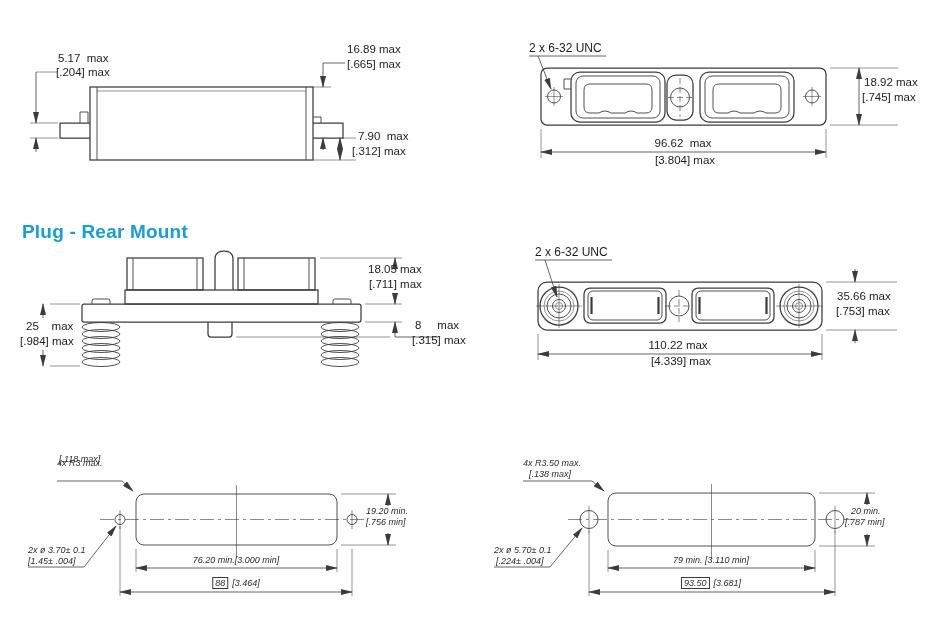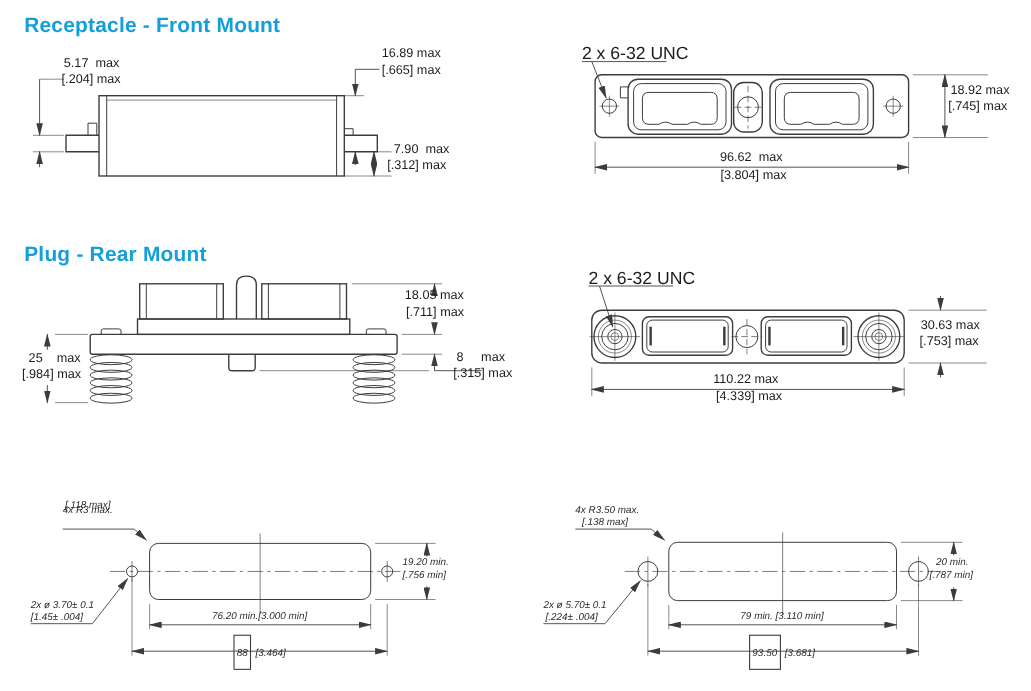--- a/index.html
+++ b/index.html
@@ -13,22 +13,22 @@
   .t{stroke-width:.55px;}
   .d{stroke-width:.8px;}
   .w2{stroke-width:2.2px;}
   .cl{stroke-width:.6px;stroke-dasharray:14 4 3 4;}
   .sl{stroke-width:.6px;}
   .dash{stroke-dasharray:6 3;stroke-width:.6px;}
   .title{position:absolute;font-weight:700;font-size:19px;color:#149fd9;letter-spacing:.2px;white-space:pre;}
   .dim{position:absolute;font-size:11.5px;color:#1c1c1c;white-space:pre;line-height:13px;}
   .dim.small{font-size:9px;color:#2a2a2a;line-height:10px;font-style:italic;}
   .dim.ctr{transform:translateX(-50%);}
-  .note{position:absolute;font-size:16px;color:#1c1c1c;white-space:pre;}
-  .boxed{display:inline-block;border:1px solid #3c3c3c;padding:10px 2px;}
+  .note{position:absolute;font-size:12px;color:#1c1c1c;white-space:pre;}
+  .boxed{display:inline-block;border:1px solid #3c3c3c;padding:0 2px;}
   .gap{display:inline-block;width:4px;}
 </style>
 </head>
 <body>
 
 <div id="stage">
 
 <svg id="lw" width="937" height="628" viewBox="0 0 937 628">
   <defs>
     <marker id="ah" viewBox="0 0 12 6" markerWidth="12" markerHeight="6" refX="11" refY="3" orient="auto" markerUnits="userSpaceOnUse">
@@ -223,21 +223,20 @@
     <line class="t" x1="815" y1="550" x2="815" y2="572"></line>
     <line class="d" x1="711" y1="568" x2="608" y2="568" marker-end="url(#ah)"></line>
     <line class="d" x1="711" y1="568" x2="815" y2="568" marker-end="url(#ah)"></line>
     <line class="t" x1="589" y1="531" x2="589" y2="596"></line>
     <line class="t" x1="835" y1="531" x2="835" y2="596"></line>
     <line class="d" x1="711" y1="592" x2="589" y2="592" marker-end="url(#ah)"></line>
     <line class="d" x1="711" y1="592" x2="835" y2="592" marker-end="url(#ah)"></line>
   </g>
 </svg>
 
-<div class="title" style="left:22px;top:13px">Receptacle - Front Mount</div>
 <div class="title" style="left:22px;top:221px">Plug - Rear Mount</div>
 
 <div class="dim" style="left:58px;top:52px">5.17  max</div>
 <div class="dim" style="left:56px;top:66px">[.204] max</div>
 <div class="dim" style="left:347px;top:43px">16.89 max</div>
 <div class="dim" style="left:347px;top:58px">[.665] max</div>
 <div class="dim" style="left:358px;top:130px">7.90  max</div>
 <div class="dim" style="left:352px;top:145px">[.312] max</div>
 
 <div class="note" style="left:529px;top:41px">2 x 6-32 UNC</div>
@@ -247,21 +246,21 @@
 <div class="dim ctr" style="left:685px;top:154px">[3.804] max</div>
 
 <div class="dim" style="left:368px;top:263px">18.05 max</div>
 <div class="dim" style="left:369px;top:278px">[.711] max</div>
 <div class="dim" style="left:26px;top:320px">25    max</div>
 <div class="dim" style="left:20px;top:335px">[.984] max</div>
 <div class="dim" style="left:415px;top:319px">8     max</div>
 <div class="dim" style="left:412px;top:334px">[.315] max</div>
 
 <div class="note" style="left:535px;top:245px">2 x 6-32 UNC</div>
-<div class="dim" style="left:837px;top:290px">30.63 max</div>
+<div class="dim" style="left:837px;top:290px">35.66 max</div>
 <div class="dim" style="left:836px;top:305px">[.753] max</div>
 <div class="dim ctr" style="left:678px;top:339px">110.22 max</div>
 <div class="dim ctr" style="left:681px;top:355px">[4.339] max</div>
 
 <div class="dim small" style="left:57px;top:458px">4x R3 max.</div>
 <div class="dim small" style="left:59px;top:454px">[.118 max]</div>
 <div class="dim small" style="left:28px;top:545px">2x ø 3.70± 0.1</div>
 <div class="dim small" style="left:28px;top:556px">[1.45± .004]</div>
 <div class="dim small" style="left:366px;top:506px">19.20 min.</div>
 <div class="dim small" style="left:366px;top:517px">[.756 min]</div>

